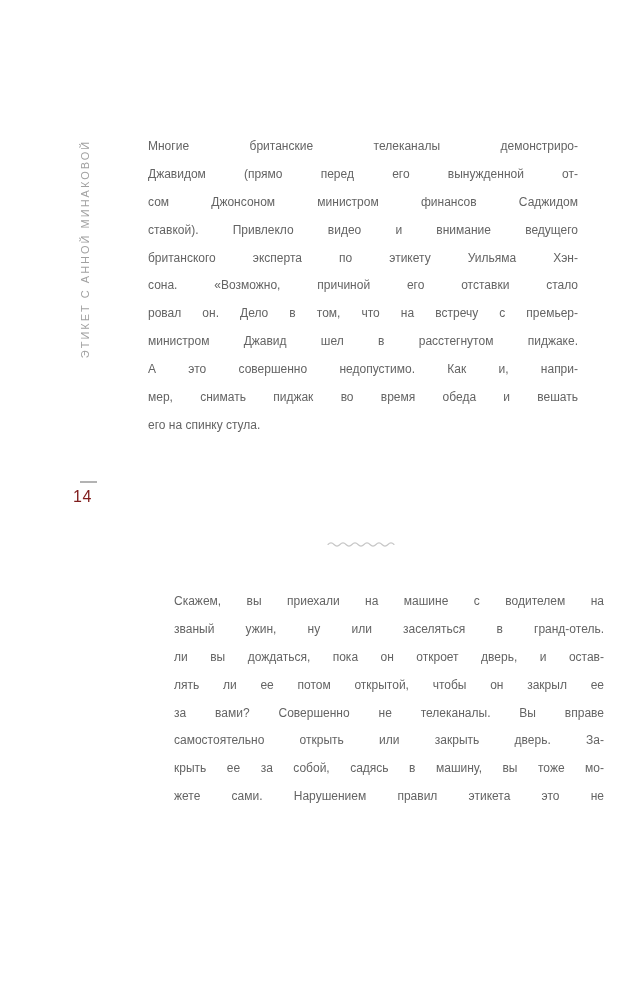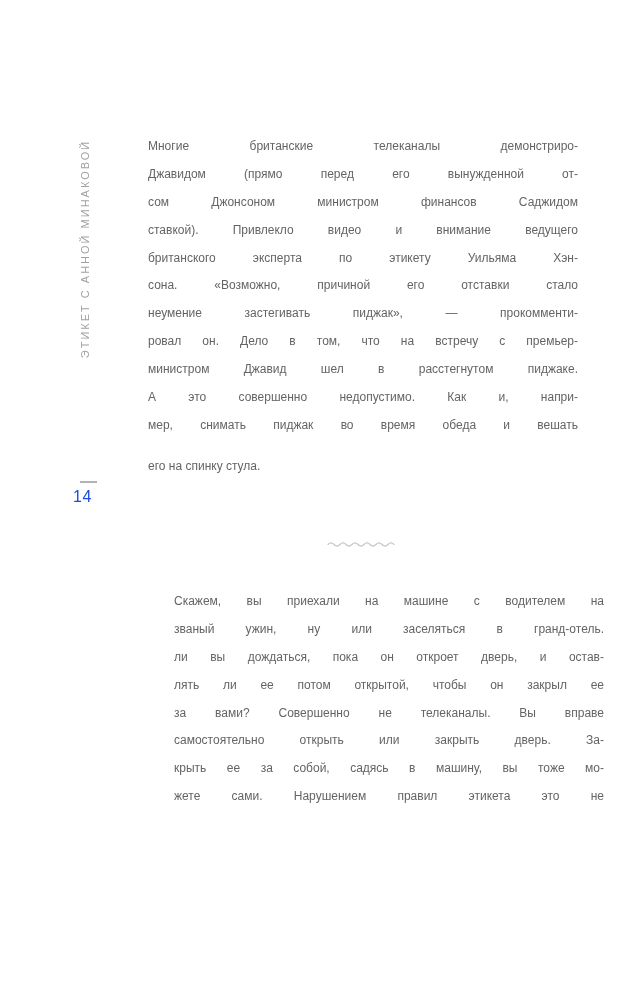--- a/index.html
+++ b/index.html
@@ -38,21 +38,21 @@
   .page-number-rule {
     width: 17px;
     height: 2px;
     background: #b3b3b3;
     margin-left: 7px;
     margin-bottom: 5px;
   }
   .page-number {
     font-size: 16px;
     font-weight: 300;
-    color: #1d4ed8;
+    color: #7f1d1d;
     letter-spacing: 0.5px;
   }
   
   .text-column {
     position: absolute;
     left: 148px;
     width: 430px;
     color: #646464;
     font-size: 12px;
     font-weight: 300;
@@ -62,21 +62,20 @@
   .para-2 { top: 588px; margin-left: 26px; }
   .line {
     text-align: justify;
     text-align-last: justify;
     height: 27.9px;
     overflow: visible;
   }
   
   .para-ends .line:last-child {
     text-align-last: left;
-    margin-top: 13px;
   }
   
   .divider-wrap {
     position: absolute;
     left: 148px;
     top: 540px;
     width: 430px;
     text-align: center;
     line-height: 0;
   }
@@ -96,21 +95,20 @@
     <div class="page-number">14</div>
   </div>
 
   <div class="text-column para-1 para-ends">
       <div class="line">Многие британские телеканалы демонстриро-</div>
       <div class="line">Джавидом (прямо перед его вынужденной от-</div>
       <div class="line">сом Джонсоном министром финансов Саджидом</div>
       <div class="line">ставкой). Привлекло видео и внимание ведущего</div>
       <div class="line">британского эксперта по этикету Уильяма Хэн-</div>
       <div class="line">сона. «Возможно, причиной его отставки стало</div>
-      <div class="line">неумение застегивать пиджак», — прокомменти-</div>
       <div class="line">ровал он. Дело в том, что на встречу с премьер-</div>
       <div class="line">министром Джавид шел в расстегнутом пиджаке.</div>
       <div class="line">А это совершенно недопустимо. Как и, напри-</div>
       <div class="line">мер, снимать пиджак во время обеда и вешать</div>
       <div class="line">его на спинку стула.</div>
     </div>
 
   <div class="divider-wrap">
     <span>
       <svg width="74" height="8" viewBox="0 0 74 8" fill="none">

